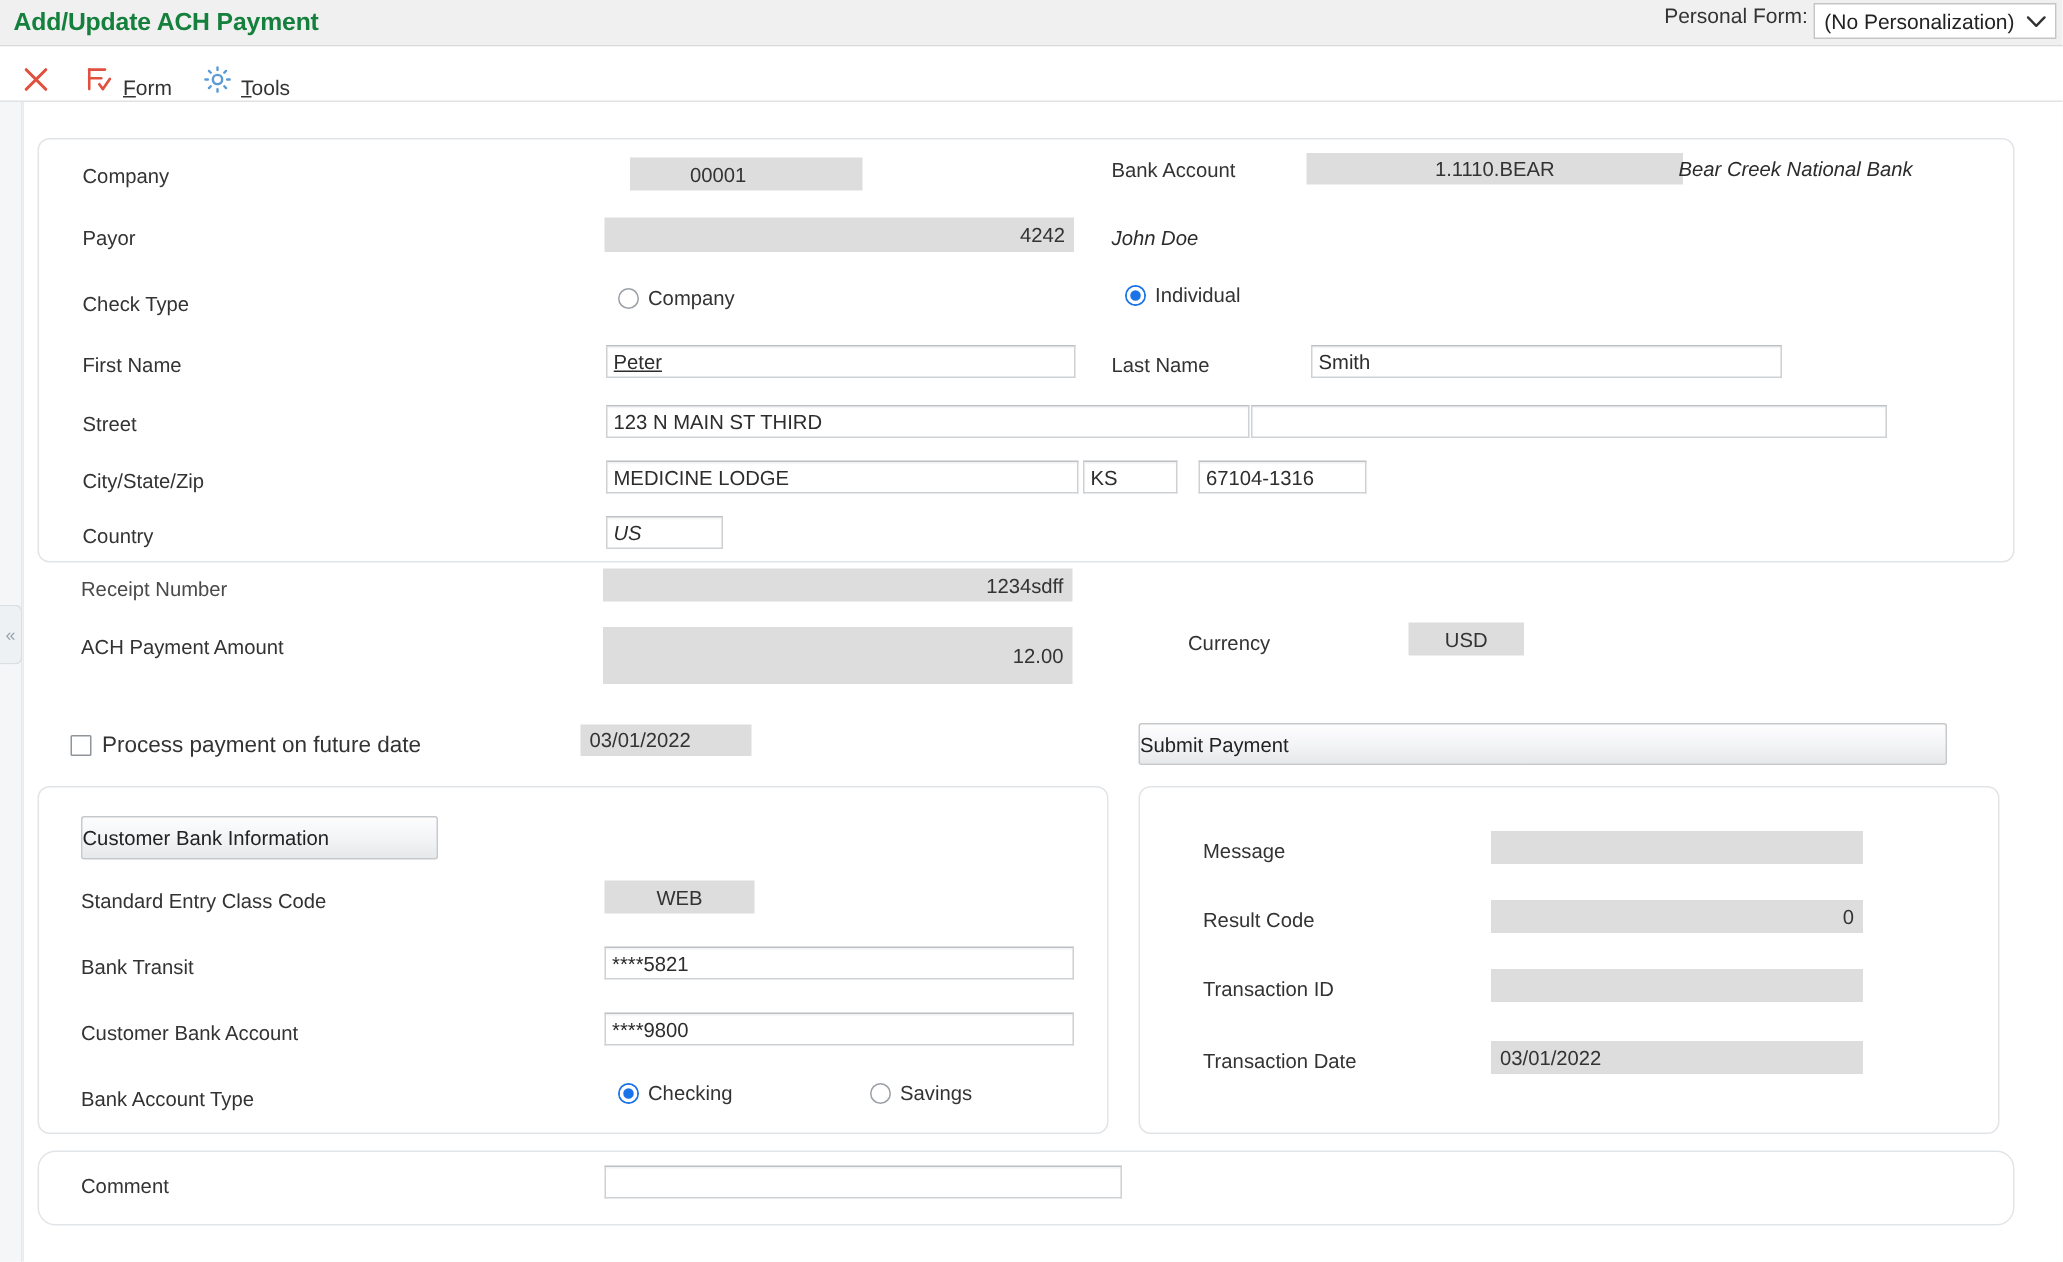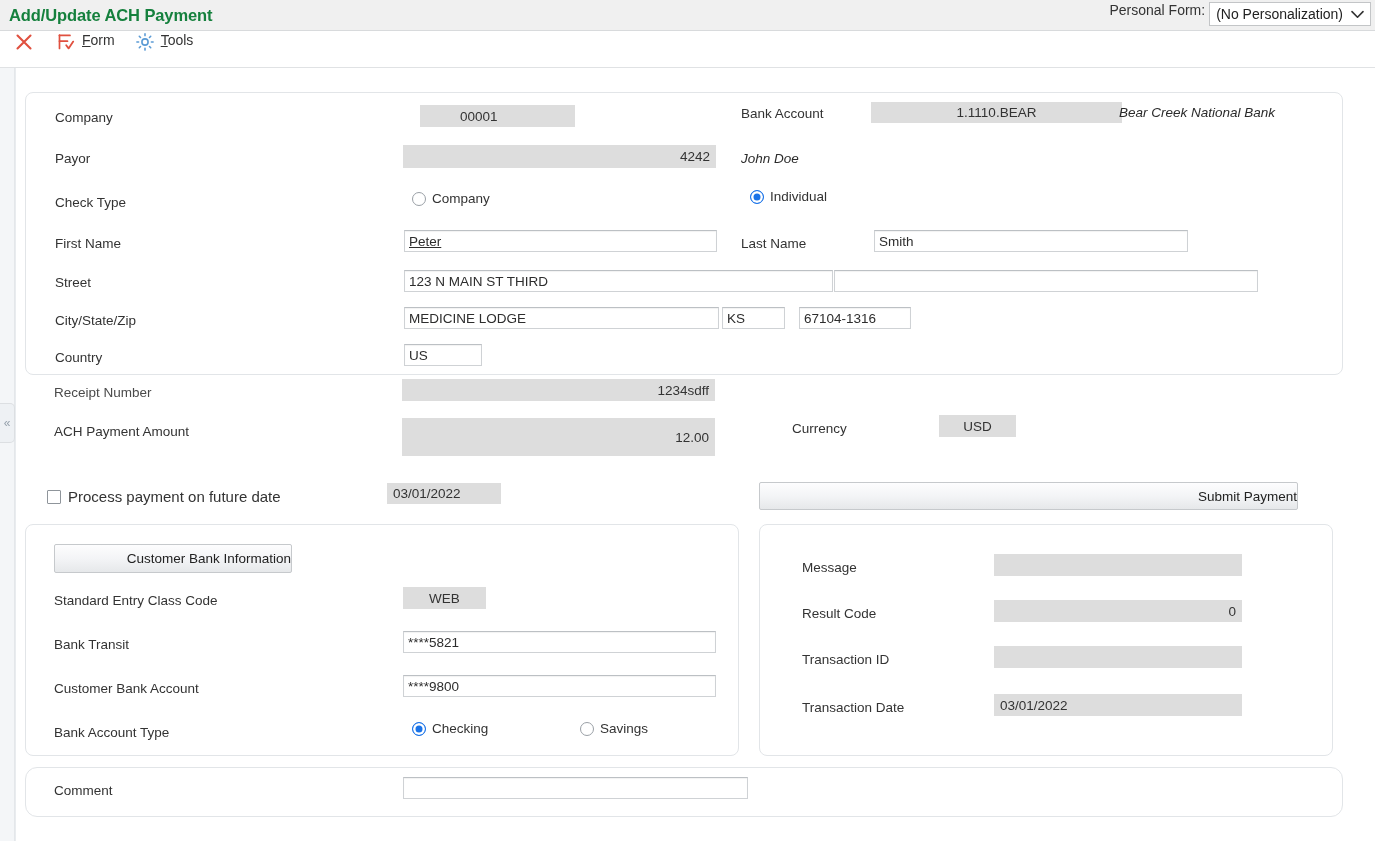--- a/index.html
+++ b/index.html
@@ -38,21 +38,21 @@
   .pf-chev { margin-left: 8px; font-size: 13px; color: #333; }
 
   
   .toolbar {
     position: absolute; left: 0; top: 31px; width: 1375px; height: 37px;
     background: #ffffff;
     border-bottom: 1px solid #e0e2e4;
     display: flex; align-items: center; gap: 0px;
   }
   .tb-item {
-    display: flex; align-items: flex-start; gap: 6px;
+    display: flex; align-items: flex-end; gap: 6px;
     padding: 0 10px; height: 34px; cursor: default;
   }
   .tb-label {
     font-size: 14px; color: #333;
   }
   .tb-label u { text-decoration: underline; }
 
   
   .body {
     position: absolute; left: 0; top: 68px; width: 1375px; height: 773px;
@@ -127,21 +127,21 @@
 
   
   .btn {
     position: absolute;
     background: linear-gradient(to bottom, #fdfdfe 0%, #f3f4f6 52%, #e6e8ea 100%);
     border: 1px solid #c6c9cc;
     border-radius: 2px;
     font-family: "Liberation Sans", sans-serif;
     font-size: 13.5px;
     color: #222;
-    display: flex; align-items: center; justify-content: flex-end;
+    display: flex; align-items: center; justify-content: flex-start;
     cursor: default;
   }
 
   
   .radio-row { position: absolute; display: flex; align-items: center; gap: 6px; }
   .radio {
     width: 14px; height: 14px; border-radius: 50%;
     border: 1px solid #9aa0a6; background: #fff;
     display: inline-block; position: relative; flex: none;
   }
@@ -256,21 +256,21 @@
       <span class="lbl" style="left:29px; top:182px;">Street</span>
       <input class="inp" style="left: 378px; top: 177px; width: 429px;" value="123 N MAIN ST THIRD">
       <input class="inp" style="left: 808px; top: 177px; width: 424px;" value="">
 
       <span class="lbl" style="left:29px; top:220px;">City/State/Zip</span>
       <input class="inp" style="left: 378px; top: 214px; width: 315px;" value="MEDICINE LODGE">
       <input class="inp" style="left: 696px; top: 214px; width: 63px;" value="KS">
       <input class="inp" style="left: 773px; top: 214px; width: 112px;" value="67104-1316">
 
       <span class="lbl" style="left:29px; top:257px;">Country</span>
-      <input class="inp" style="left: 378px; top: 251px; width: 78px;" value="US">
+      <input class="inp" style="left: 378px; top: 251px; width: 78px; font-style: italic;" value="US">
     </div>
 
     <span class="lbl lbl-dim" style="position:absolute;left:38px; top:317px;">Receipt Number</span>
     <div class="ro right" style="left:386px; top:311px; width:313px; height:22px;">1234sdff</div>
 
     <span class="lbl" style="position:absolute;left:38px; top:356px;">ACH Payment Amount</span>
     <div class="ro right" style="left:386px; top:350px; width:313px; height:38px;">12.00</div>
     <span class="lbl" style="position:absolute;left:776px; top:353px;">Currency</span>
     <div class="ro center" style="left:923px; top:347px; width:77px; height:22px;">USD</div>
 
@@ -284,21 +284,21 @@
       <span>Submit Payment</span>
     </div>
 
     <div class="card" style="left:9px; top:456px; width:714px; height:232px;">
 
       <div class="btn" style="left:28px; top:19px; width:238px; height:29px;">
         <span>Customer Bank Information</span>
       </div>
 
       <span class="lbl" style="left:28px; top:68px;">Standard Entry Class Code</span>
-      <div class="ro center" style="left:377px; top:62px; width:83px; height:22px;">WEB</div>
+      <div class="ro center" style="left:377px; top:62px; width:100px; height:22px;">WEB</div>
 
       <span class="lbl" style="left:28px; top:112px;">Bank Transit</span>
       <input class="inp" style="left: 377px; top: 106px; width: 313px;" value="****5821">
 
       <span class="lbl" style="left:28px; top:156px;">Customer Bank Account</span>
       <input class="inp" style="left: 377px; top: 150px; width: 313px;" value="****9800">
 
       <span class="lbl" style="left:28px; top:200px;">Bank Account Type</span>
       <div class="radio-row" style="left:386px; top:196px;">
         <span class="radio on"></span>

